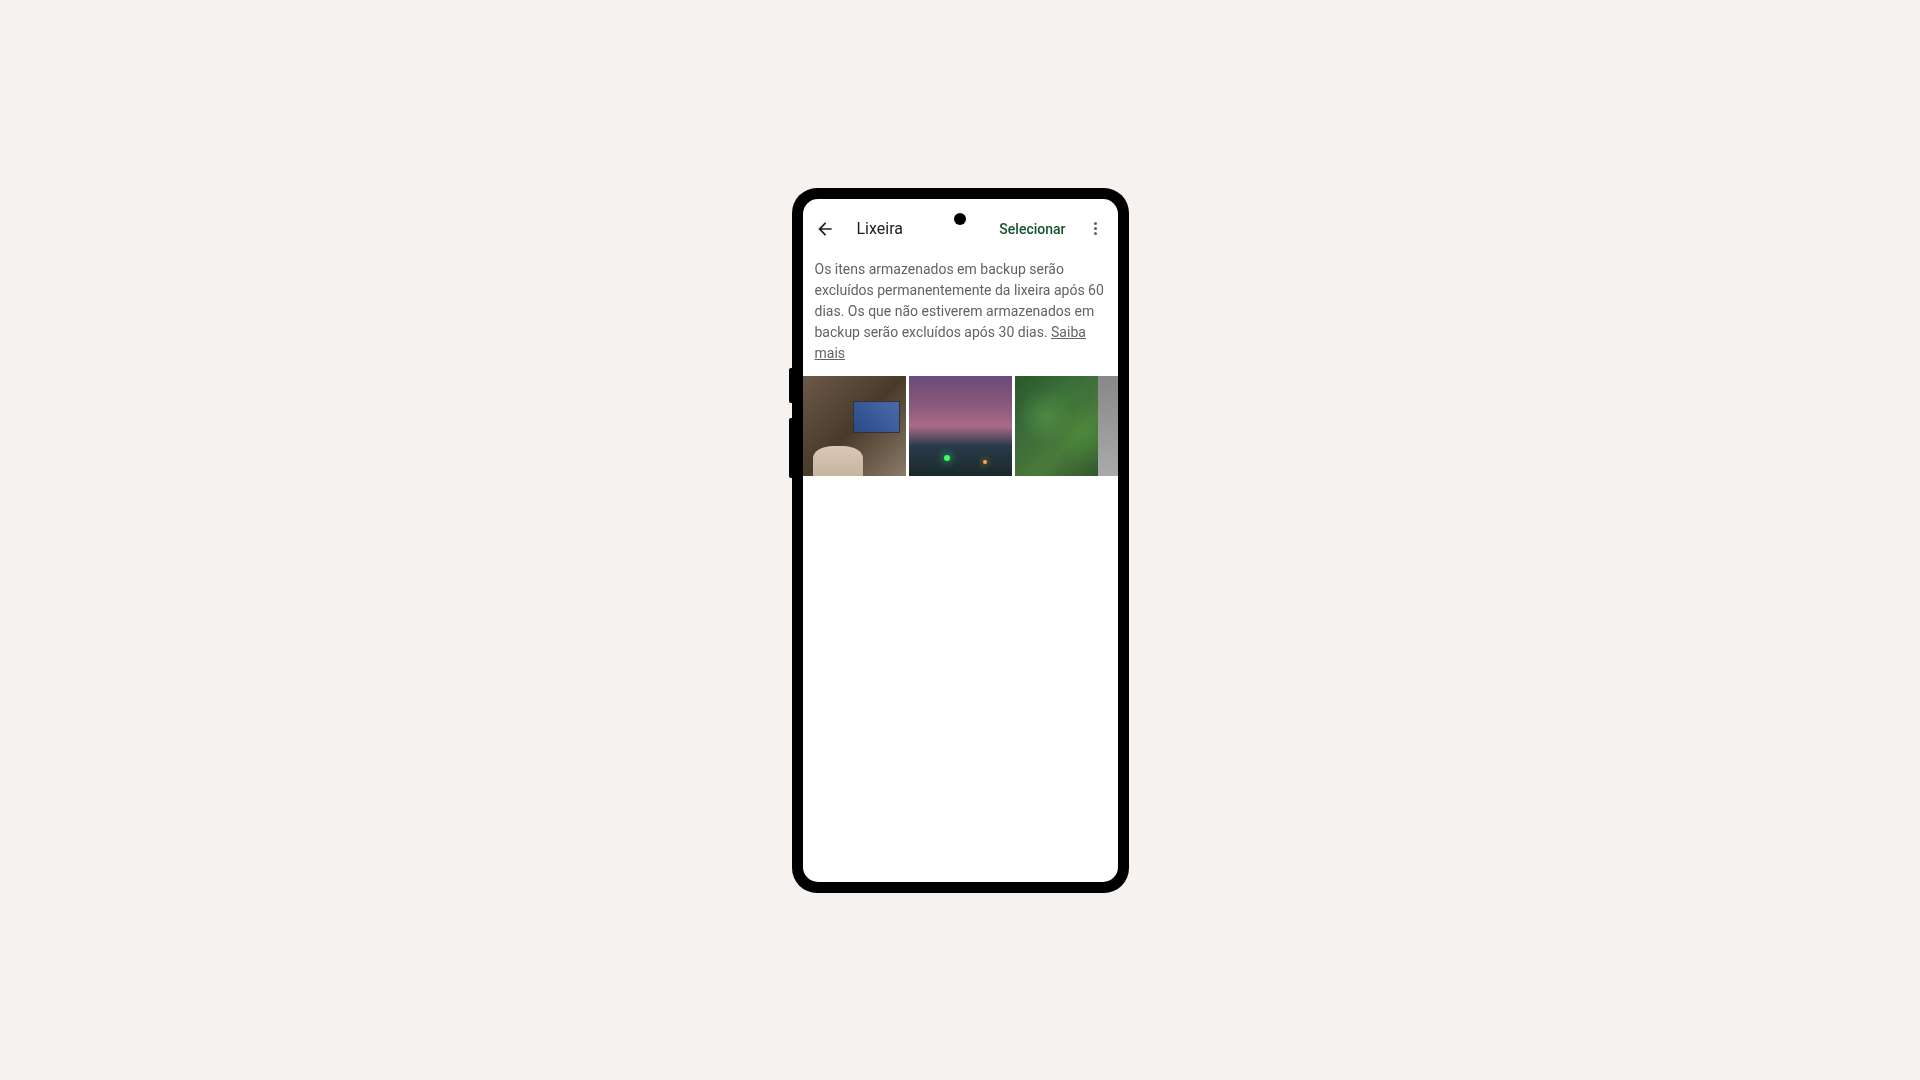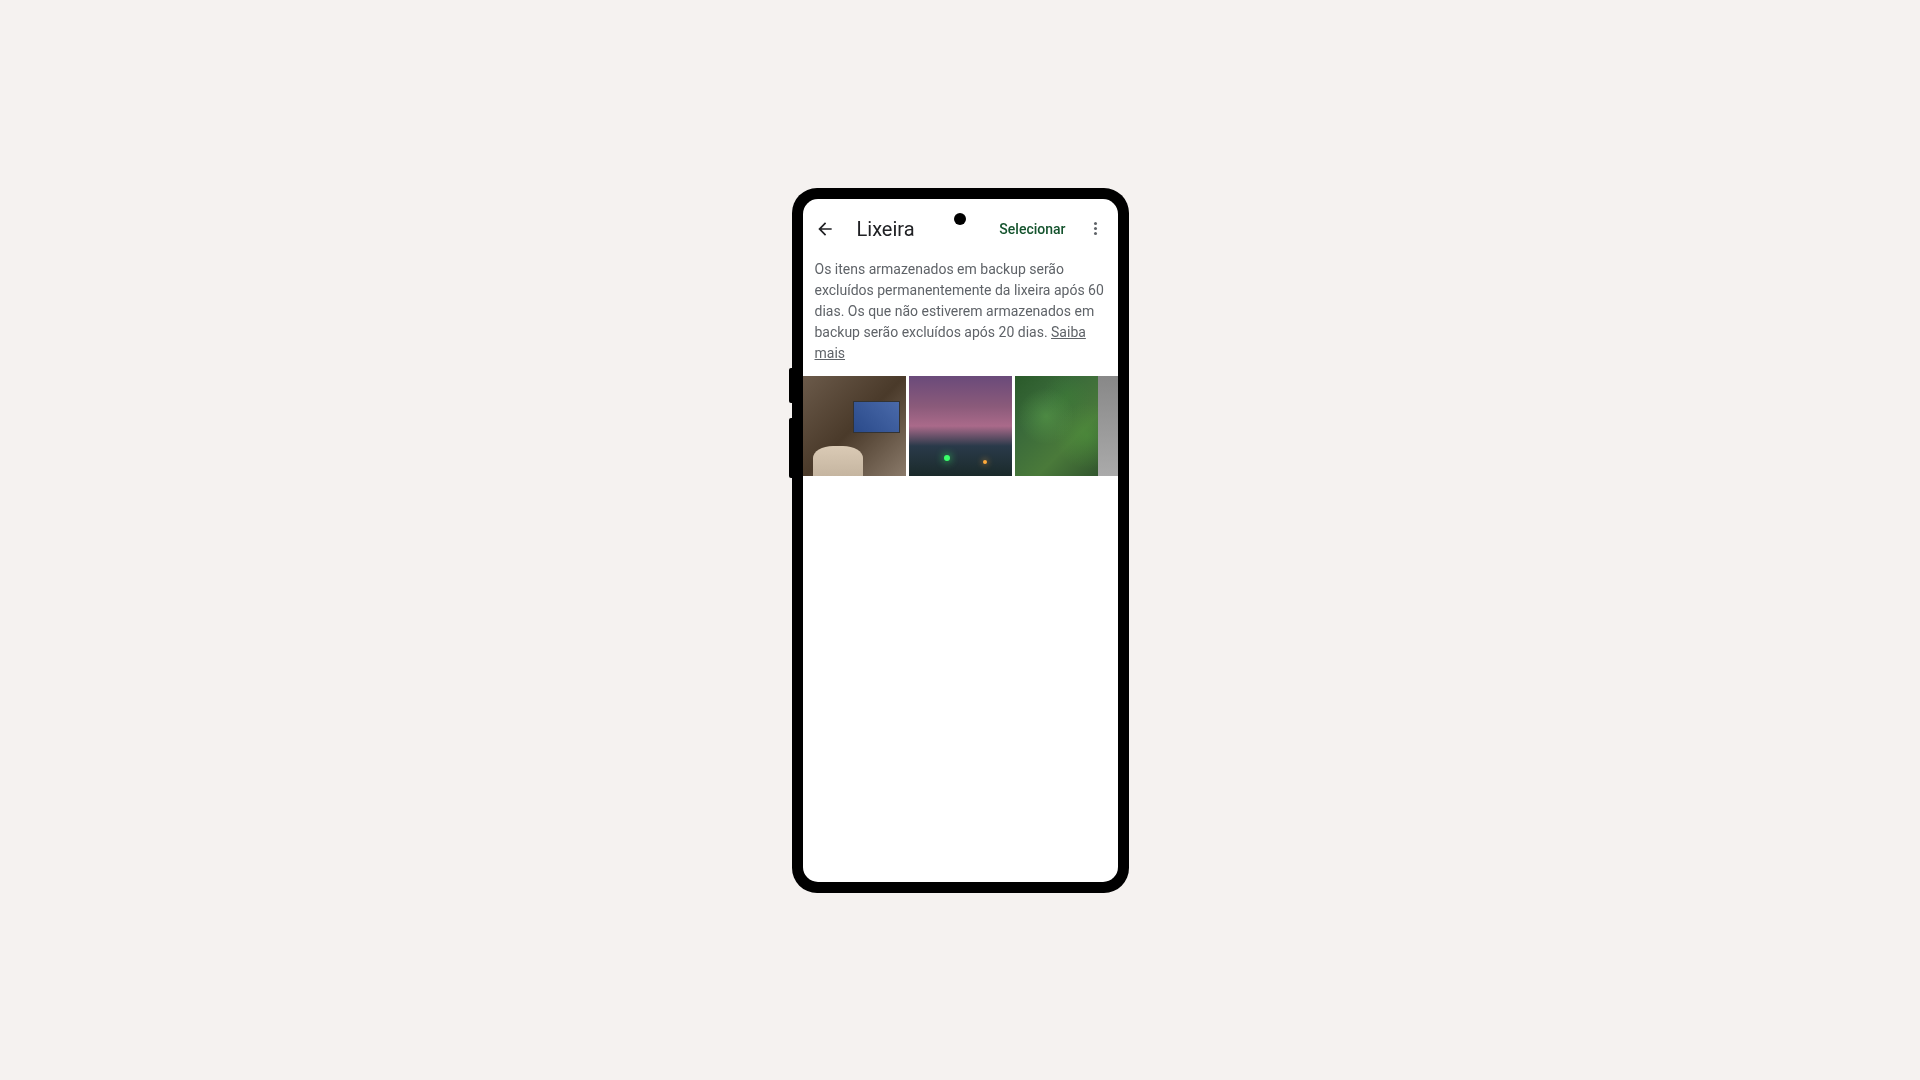--- a/index.html
+++ b/index.html
@@ -5,21 +5,21 @@
 *{margin:0;padding:0;box-sizing:border-box}
 body{background:#f5f2f0;width:1920px;height:1080px;font-family:Roboto,Arial,sans-serif;display:flex;align-items:center;justify-content:center}
 .phone-frame{width:337px;height:705px;background:#000;border-radius:25px;position:relative;padding:11px}
 .phone-screen{width:100%;height:100%;background:#fff;border-radius:15px;overflow:hidden;position:relative}
 .camera{position:absolute;top:14px;left:50%;transform:translateX(-50%);width:12px;height:12px;background:#000;border-radius:50%;z-index:10}
 .side-btn{position:absolute;left:-3px;width:3px;background:#000;border-radius:2px 0 0 2px}
 .sb1{top:180px;height:35px}
 .sb2{top:230px;height:60px}
 .app-bar{display:flex;align-items:center;padding:18px 10px 10px 10px;gap:10px}
 .back-arrow{width:24px;height:24px;display:flex;align-items:center;justify-content:center;cursor:pointer}
-.title{font-size:20px;color:#202124;font-weight:400;margin-left:10px}
+.title{font-size:16px;color:#202124;font-weight:400;margin-left:10px}
 .spacer{flex:1}
 .select-btn{color:#14532d;font-size:14px;font-weight:500;cursor:pointer;margin-right:8px}
 .more-btn{width:24px;height:24px;display:flex;align-items:center;justify-content:center;cursor:pointer}
 .dots{display:flex;flex-direction:column;gap:2px}
 .dot{width:3px;height:3px;background:#5f6368;border-radius:50%}
 .info-text{padding:8px 12px 12px 12px;font-size:14px;color:#5f6368;line-height:1.5}
 .link{text-decoration:underline;cursor:pointer;color:#5f6368}
 .grid{display:flex;gap:3px;padding:0}
 .thumb{flex:1;height:100px;cursor:pointer;position:relative;overflow:hidden}
 .tv-room{background:linear-gradient(135deg,#6b5a4a 0%,#4a3a2a 50%,#8a7a6a 100%)}
@@ -53,21 +53,21 @@
       <div class="more-btn">
         <div class="dots">
           <div class="dot"></div>
             <div class="dot"></div>
             <div class="dot"></div>
         </div>
       </div>
     </div>
 
     <div class="info-text">
-      <span>Os itens armazenados em backup serão excluídos permanentemente da lixeira após 60 dias. Os que não estiverem armazenados em backup serão excluídos após 20 dias. </span><span class="link">Saiba mais</span>
+      <span>Os itens armazenados em backup serão excluídos permanentemente da lixeira após 60 dias. Os que não estiverem armazenados em backup serão excluídos após 30 dias. </span><span class="link">Saiba mais</span>
     </div>
 
     <div class="grid">
       <div class="thumb tv-room"></div>
       <div class="thumb sunset"></div>
       <div class="thumb plants"></div>
     </div>
 
   </div>
 </div>

